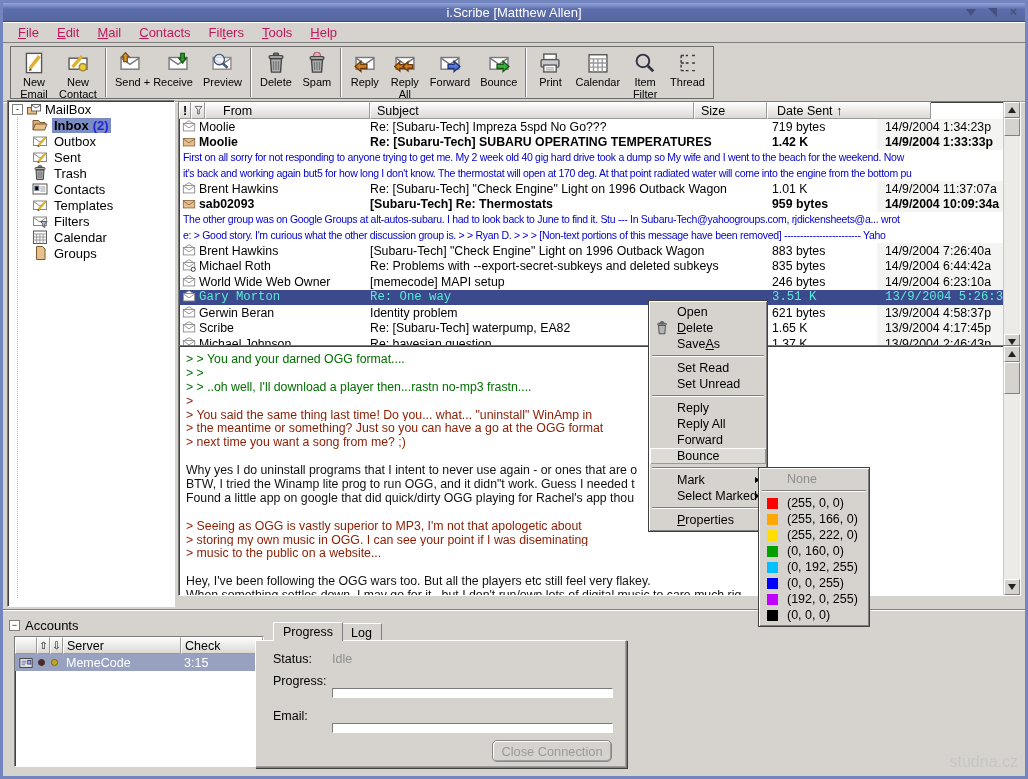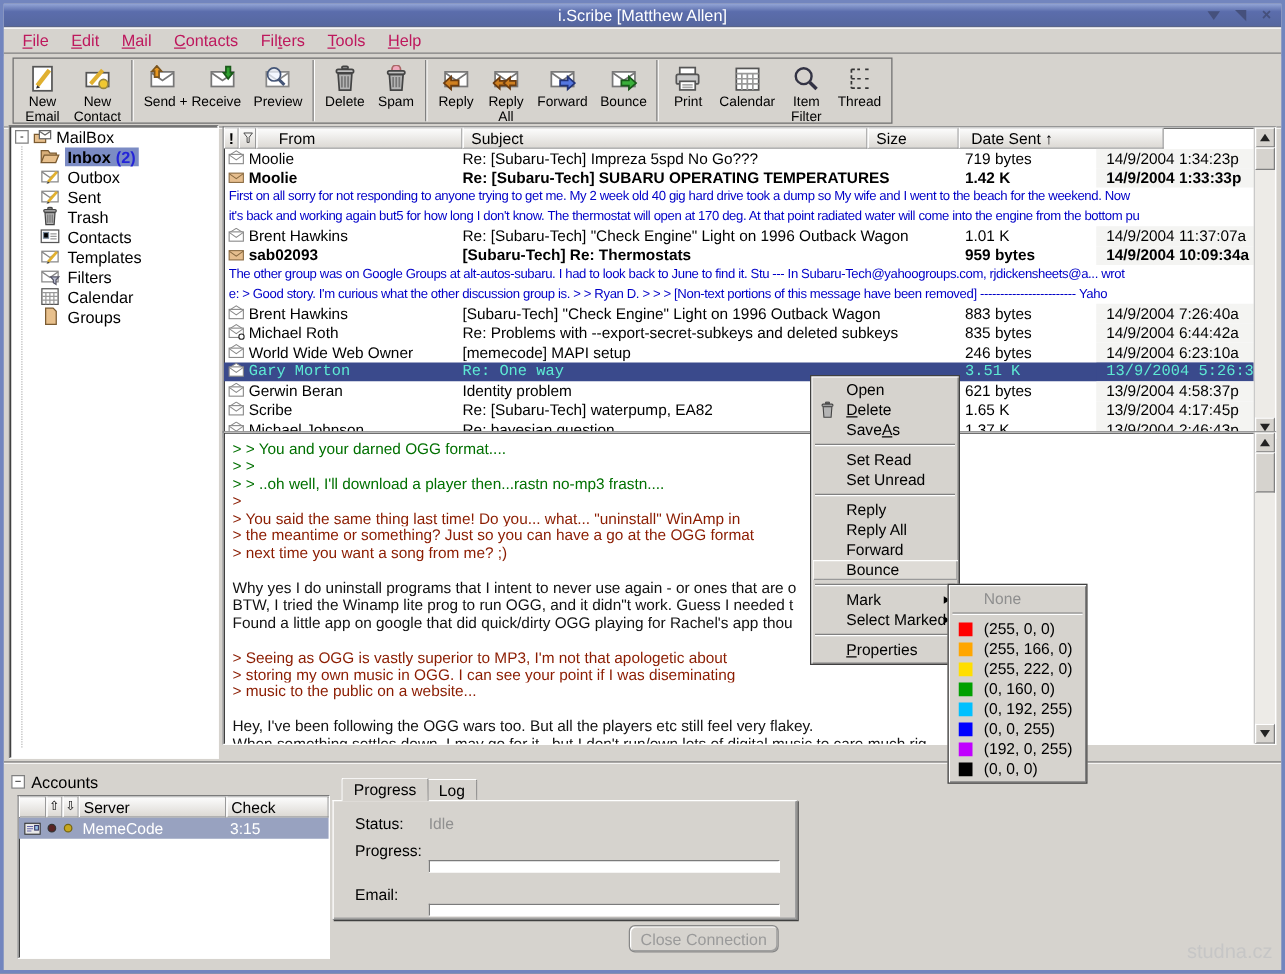--- a/index.html
+++ b/index.html
@@ -97,21 +97,21 @@
   .a-up,.a-dn{width:13px;display:flex;justify-content:center;align-items:center;font-size:10px;}
   .a-server{width:118px;padding-left:3px;}
   .a-time{width:58px;padding-left:3px;}
   .dot{width:7px;height:7px;border-radius:50%;display:inline-block;margin-right:4px;}
   
   .tab{position:absolute;height:19px;background:#D6D3CE;border:1px solid #808080;border-bottom:none;
     border-top-color:#fff;border-left-color:#fff;border-radius:2px 2px 0 0;font-size:12.5px;
     display:flex;align-items:center;padding:0 9px;z-index:2;}
   #tab-progress{left:270px;top:12px;}
   #tab-log{left:338px;top:13px;height:18px;z-index:0;}
-  #prog-panel{position:absolute;left:263px;top:30px;width:372px;height:96px;background:#D6D3CE;
+  #prog-panel{position:absolute;left:252px;top:30px;width:372px;height:128px;background:#D6D3CE;
     border:1px solid #808080;border-top-color:#fff;border-left-color:#fff;
     box-shadow:inset -1px -1px 0 #a0a0a0, 1px 1px 0 #404040;z-index:1;}
   .plabel{position:absolute;font-size:12.5px;color:#000;}
   .pvalue{position:absolute;font-size:12.5px;color:#909090;}
   .pbar{position:absolute;left:76px;width:281px;height:10px;background:#fff;
     border-top:1px solid #7b7b7b;border-left:1px solid #7b7b7b;border-bottom:1px solid #fff;border-right:1px solid #fff;}
   #close-btn{position:absolute;left:236px;top:99px;width:120px;height:22px;border:1px solid #888;border-radius:5px;
     background:#D6D3CE;box-shadow:inset 1px 1px 0 #fff, inset -1px -1px 0 #9e9e9e;
     color:#9a9a9a;font-size:12.8px;display:flex;align-items:center;justify-content:center;}
   #watermark{position:absolute;right:7px;bottom:5px;font-size:16px;color:#c6c6c6;}

